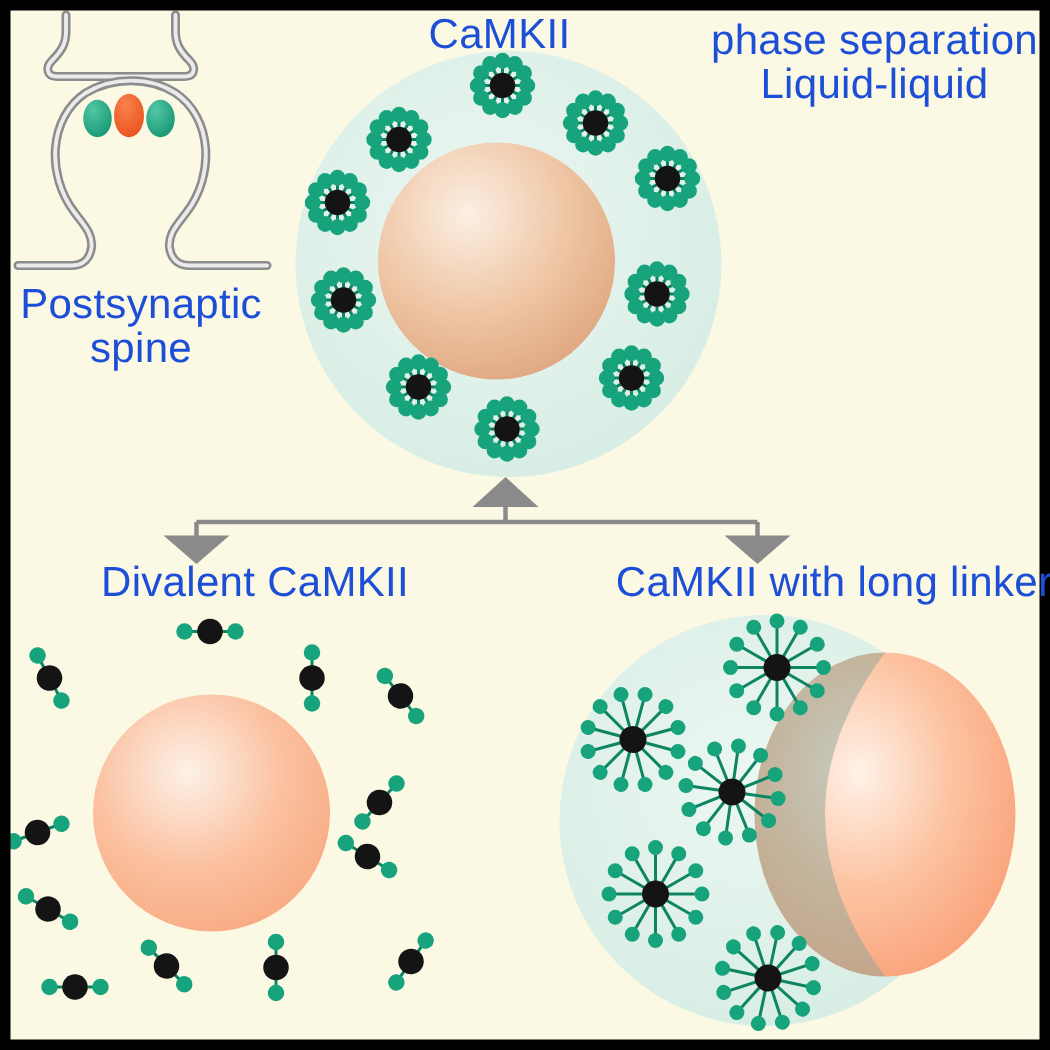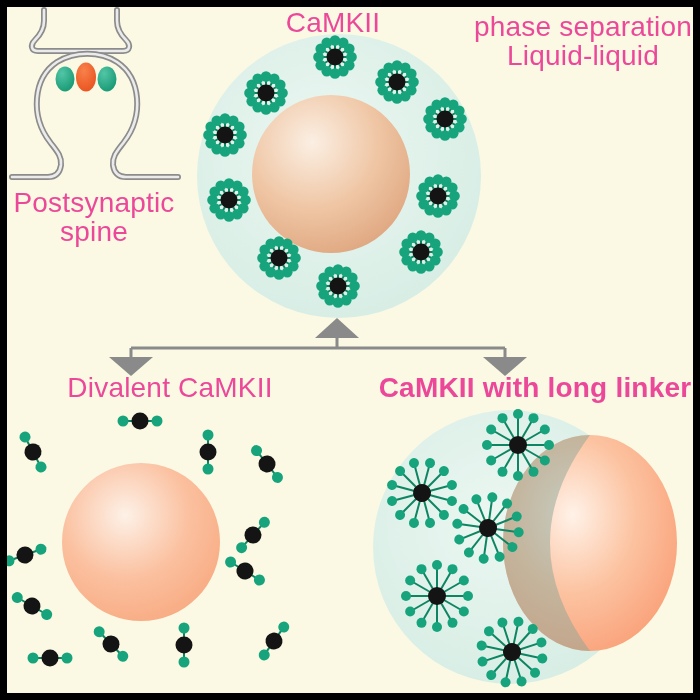--- a/index.html
+++ b/index.html
@@ -1,26 +1,26 @@
 <!DOCTYPE html>
 <html><head>
 <meta charset="utf-8">
 <style>
   html,body{margin:0;padding:0;background:#ffffff;}
   .frame{position:relative;width:700px;height:700px;overflow:hidden;
          font-family:"Liberation Sans", sans-serif;}
   .frame svg{position:absolute;left:0;top:0;}
   .lbl{position:absolute;transform:translateX(-50%);text-align:center;
-       font-size:28px;line-height:29px;color:#ec4899;white-space:nowrap;
+       font-size:28px;line-height:29px;color:#1d4ed8;white-space:nowrap;
        letter-spacing:0.2px;}
   .lbl-camkii{left:333px;top:8px;}
   .lbl-llps{left:583px;top:12px;}
   .lbl-spine{left:94px;top:188px;}
   .lbl-divalent{left:170px;top:373px;}
-  .lbl-linker{left:535px;top:373px;font-weight:bold;}
+  .lbl-linker{left:556px;top:373px;}
 </style>
 </head>
 <body>
 
 <div class="frame">
   <svg width="700" height="700" viewBox="0 0 700 700">
     <defs>
       <radialGradient id="gMint" cx="0.45" cy="0.4" r="0.65">
         <stop offset="0%" stop-color="#ECF7F2"></stop>
         <stop offset="100%" stop-color="#D6EDE4"></stop>

